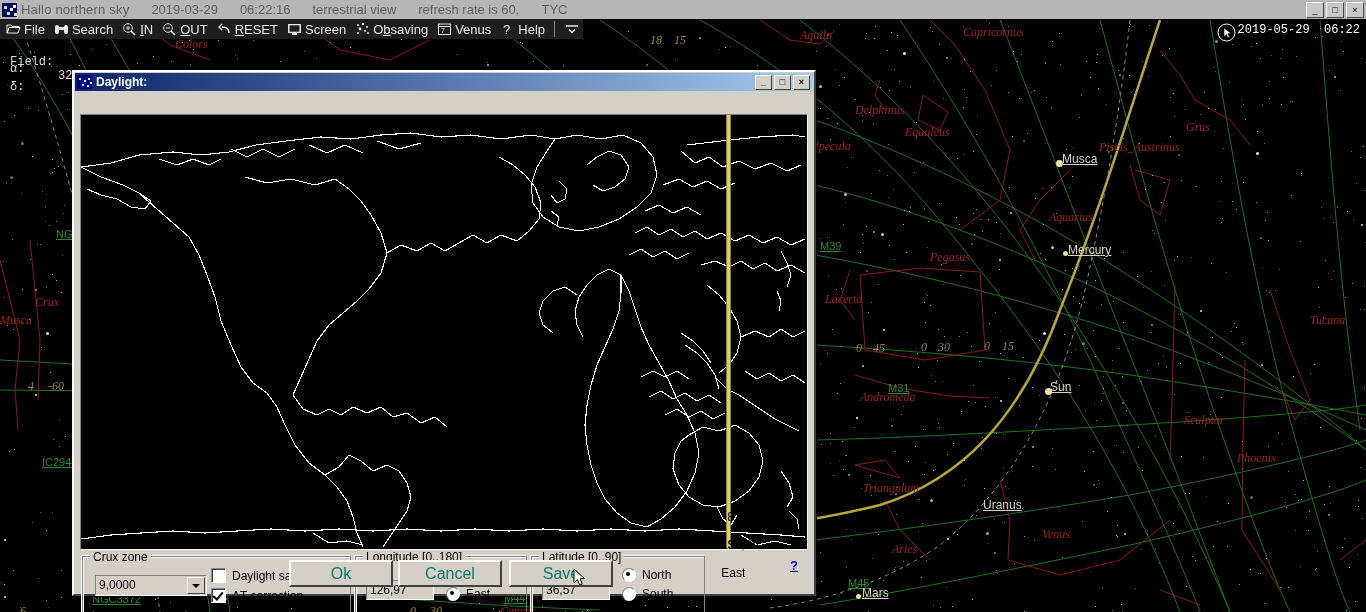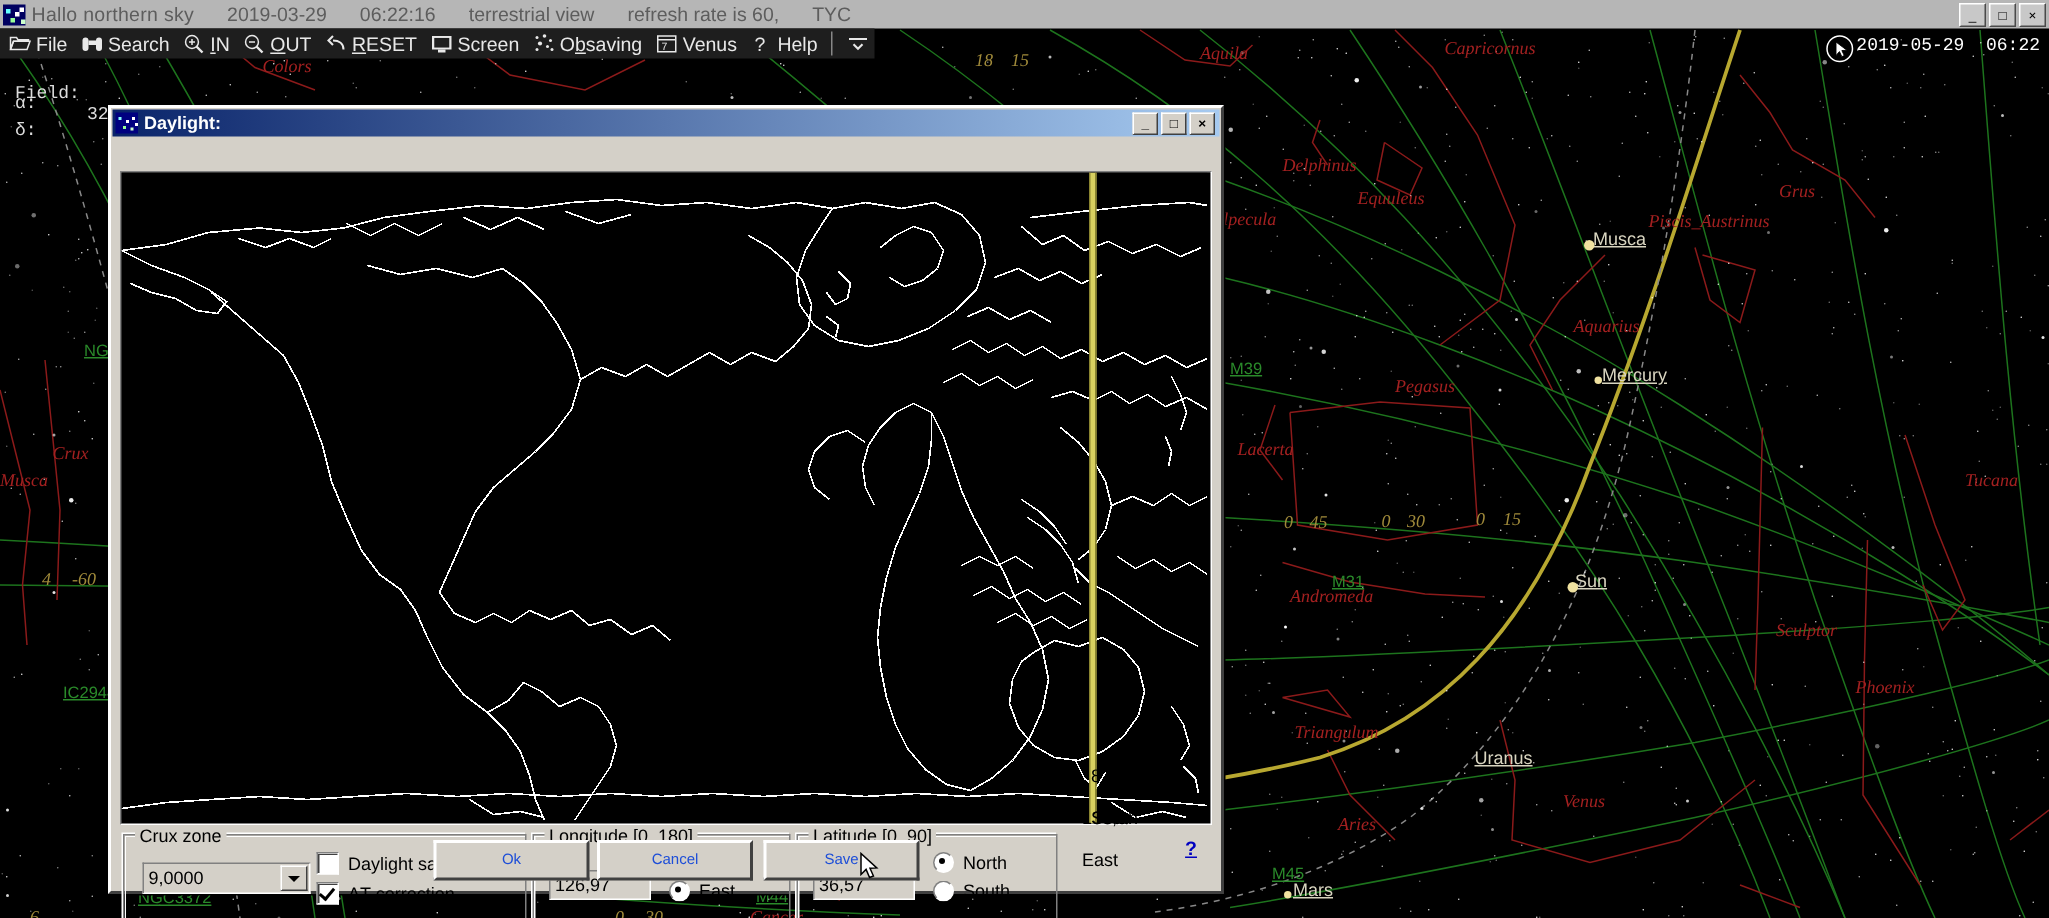--- a/index.html
+++ b/index.html
@@ -364,22 +364,22 @@
   
   .dlgbutton {
     position: absolute;
     height: 23px;
     background: #d4d0c8;
     border-top: 2px solid #fff;
     border-left: 2px solid #fff;
     border-right: 2px solid #404040;
     border-bottom: 2px solid #404040;
     font-family: "Liberation Sans", sans-serif;
-    font-size: 10px;
-    color: #1d4ed8;
+    font-size: 16px;
+    color: #0f766e;
     display: flex; align-items: center; justify-content: center;
   }
   #help-link {
     position: absolute;
     right: 16px; bottom: 21px;
     color: #0000c0;
     font-size: 13px;
     text-decoration: underline;
     font-weight: bold;
   }

